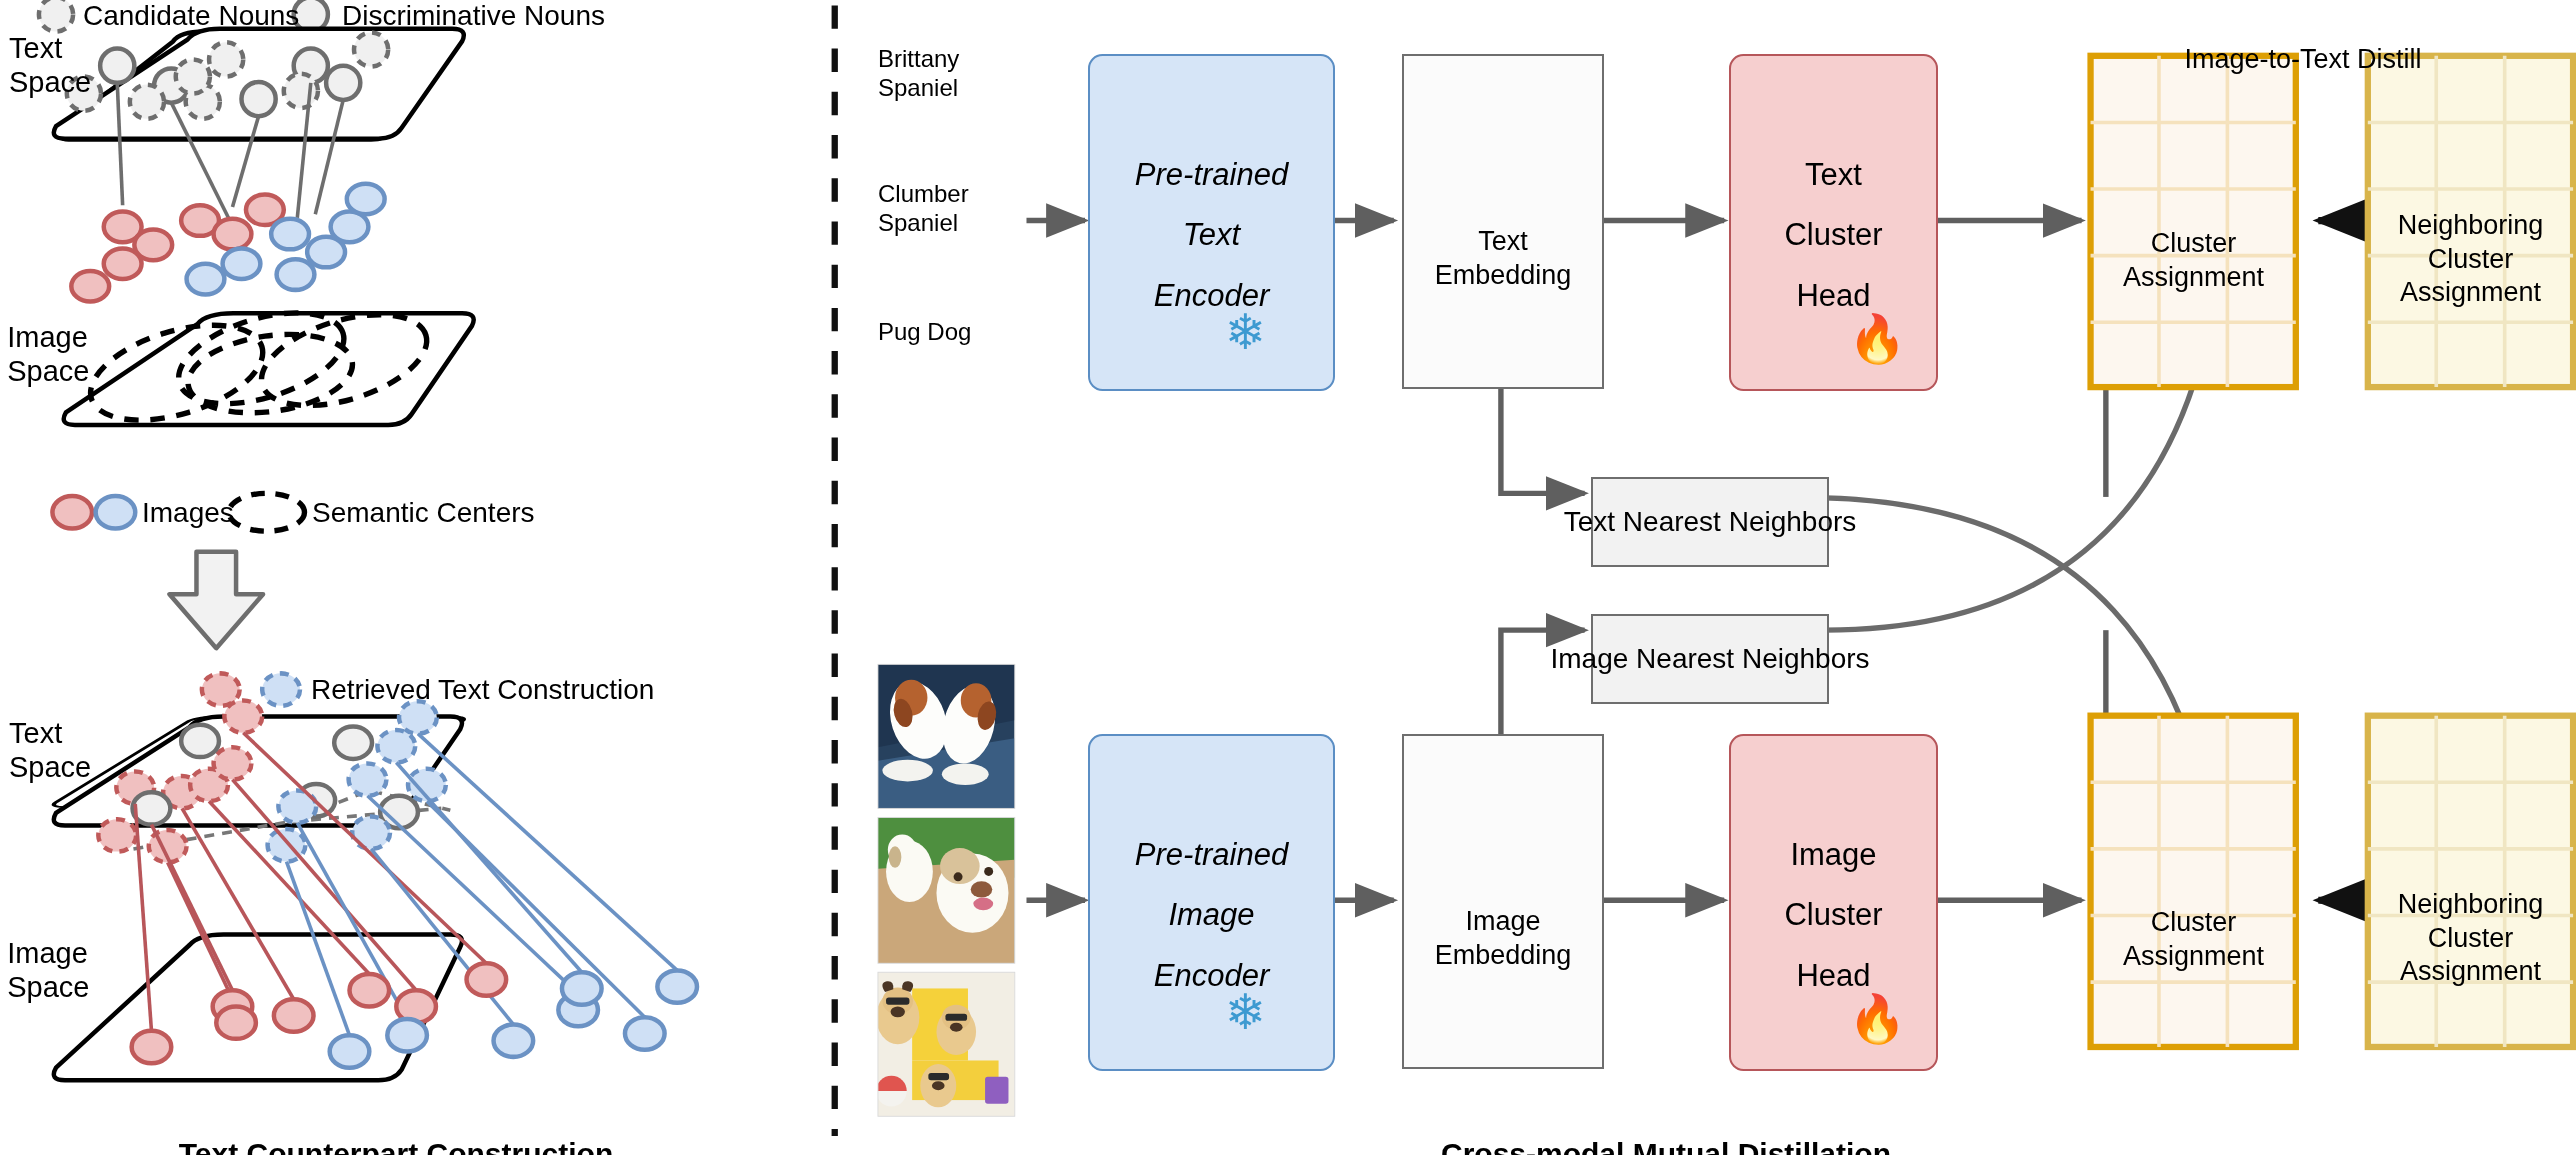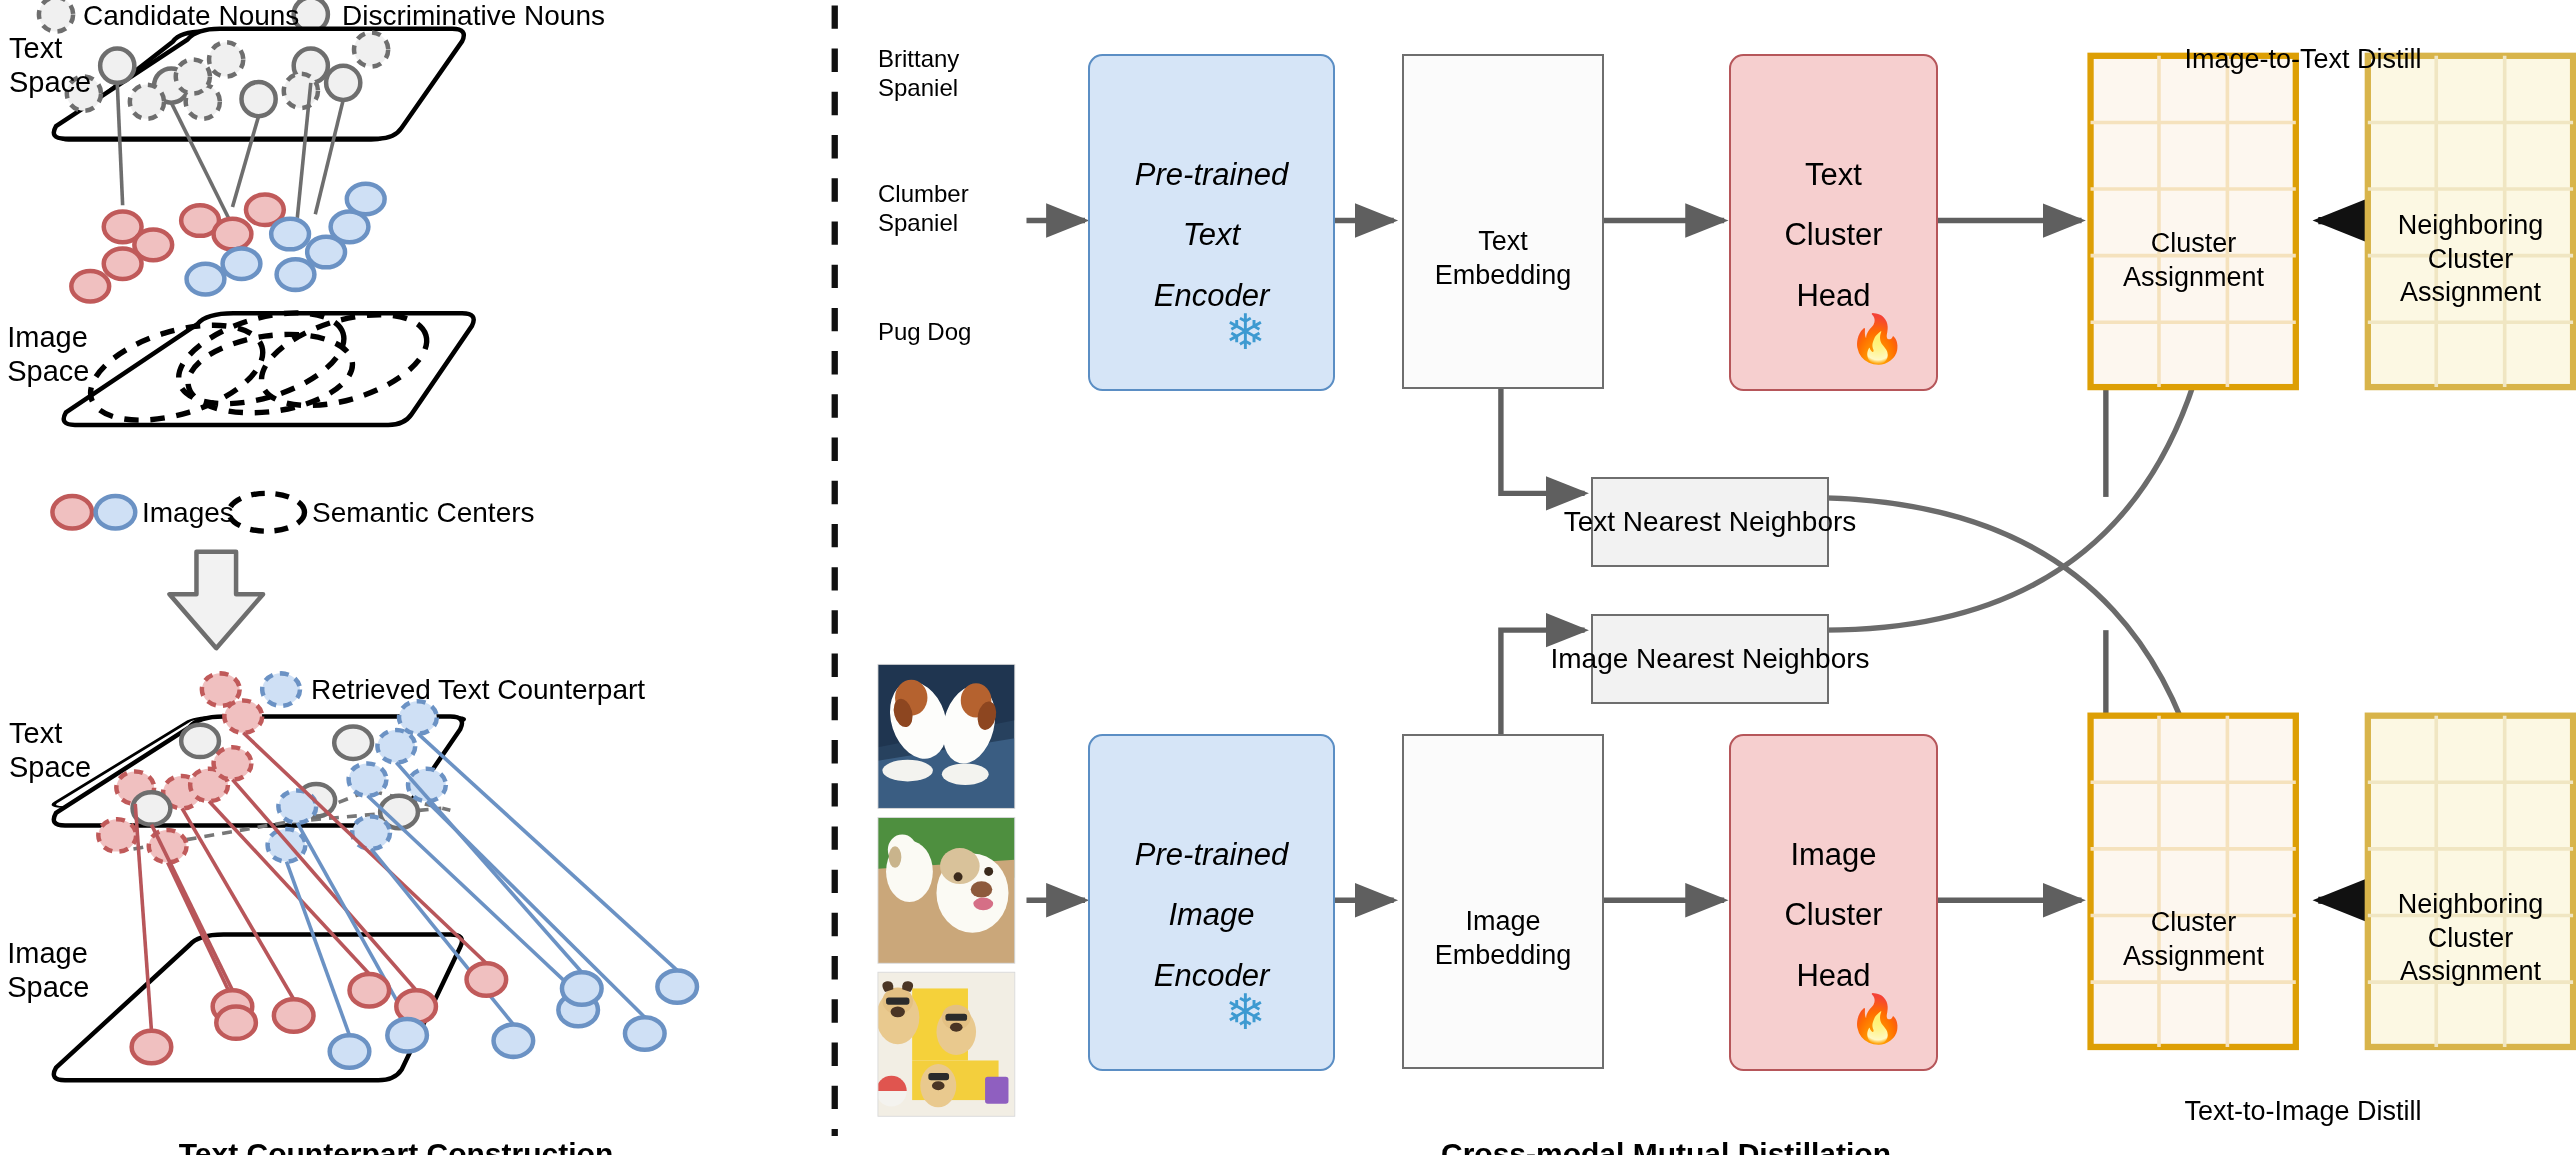--- a/index.html
+++ b/index.html
@@ -378,21 +378,21 @@
 </div>
 
 <div class="abs space-lbl" style="left:7.2px;top:320px;width:126px;">
   <div><span>Image</span></div>
   <div><span>Space</span></div>
 </div>
 
 <div class="abs legend-lbl" style="left:142px;top:497px;width:162px;height:31px;display:flex;align-items:center;">Images</div>
 <div class="abs legend-lbl" style="left:312px;top:497px;width:378px;height:31px;display:flex;align-items:center;">Semantic Centers</div>
 
-<div class="abs legend-lbl" style="left:311px;top:674px;width:504px;height:31px;display:flex;align-items:center;">Retrieved Text Counterpart</div>
+<div class="abs legend-lbl" style="left:311px;top:674px;width:504px;height:31px;display:flex;align-items:center;">Retrieved Text Construction</div>
 
 <div class="abs space-lbl" style="left:9px;top:716px;width:108px;">
   <div><span>Text</span></div>
   <div><span>Space</span></div>
 </div>
 
 <div class="abs space-lbl" style="left:7.2px;top:936px;width:126px;">
   <div><span>Image</span></div>
   <div><span>Space</span></div>
 </div>
@@ -482,18 +482,17 @@
   <div><span>Cluster</span></div>
   <div><span>Assignment</span></div>
 </div>
 
 <div class="abs ctext grid-lbl" style="left:2368px;top:823px;width:205px;height:155px;flex-direction:column;">
   <div><span>Neighboring</span></div>
   <div><span>Cluster</span></div>
   <div><span>Assignment</span></div>
 </div>
 
-<div class="abs ctext distill-lbl" style="left:2078px;top:1055px;width:450px;height:36px;">Text-to-Image Distill</div>
 
 <div class="abs panel-title ctext" style="left:1216px;top:1097px;width:900px;height:38px;">Cross-modal Mutual Distillation</div>
 
 </div>
 
 
 </body></html>

